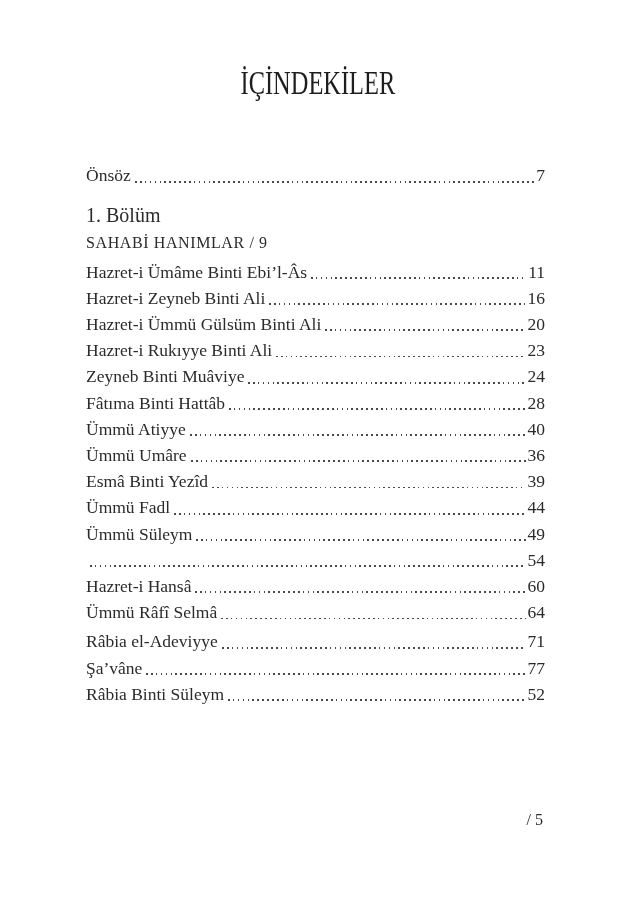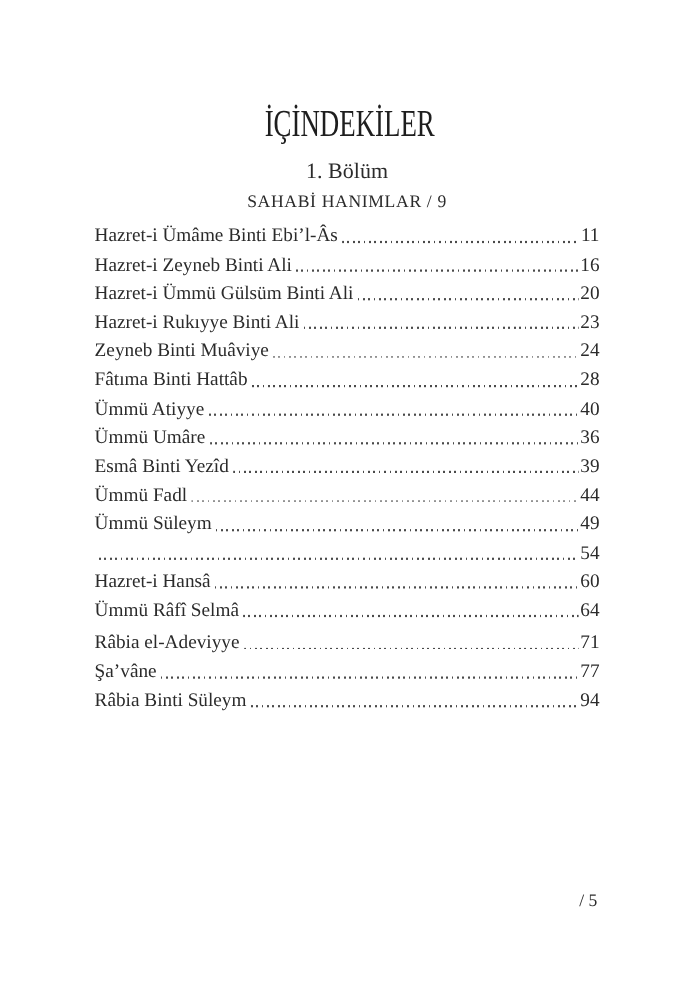--- a/index.html
+++ b/index.html
@@ -7,21 +7,21 @@
     padding: 0;
     background: #ffffff;
   }
   .page {
     position: relative;
     width: 622px;
     height: 900px;
     margin: 0 auto;
     background: #ffffff;
     box-sizing: border-box;
-    padding: 94px 77px 0 86px;
+    padding: 64px 77px 0 86px;
     font-family: "Liberation Serif", "DejaVu Serif", serif;
     color: #2b2b2b;
     overflow: hidden;
   }
   .title {
     margin: 0;
     text-align: center;
     font-size: 33px;
     font-weight: 400;
     line-height: 1.1;
@@ -42,21 +42,21 @@
   .row .pagenum { white-space: nowrap; }
   .leader {
     flex: 1;
     height: 1.7px;
     align-self: flex-end;
     margin: 0 2px 6px 4px;
     background: repeating-linear-gradient(to right, #4a4a4a 0, #4a4a4a 1.6px, transparent 1.6px, transparent 4.9px);
   }
   .preface { margin-top: 62px; }
   .section-head {
-    text-align: center;
+    text-align: left;
     color: #2b2b2b;
   }
   .section .section-head   { margin-top: 13px; }
   .section-number {
     font-size: 20px;
     line-height: 27px;
   }
   .section-title {
     font-size: 16px;
     line-height: 27px;
@@ -74,20 +74,25 @@
     color: #2b2b2b;
   }
 </style>
 </head>
 <body>
 
 <div class="page">
 
   <h1 class="title">İÇİNDEKİLER</h1>
 
+  <div class="row preface">
+    <span class="label">Önsöz</span>
+    <span class="leader"></span>
+    <span class="pagenum">7</span>
+  </div>
 
   <div id="sections">
       <div class="section">
         <div class="section-head">
           <div class="section-number">1. Bölüm</div>
           <div class="section-title">SAHABİ HANIMLAR / 9</div>
         </div>
         <div class="entries">
           <div class="row">
             <span class="label">Hazret-i Ümâme Binti Ebi’l-Âs</span>
@@ -168,21 +173,21 @@
             <span class="pagenum">71</span>
           </div>
           <div class="row">
             <span class="label">Şa’vâne</span>
             <span class="leader"></span>
             <span class="pagenum">77</span>
           </div>
           <div class="row">
             <span class="label">Râbia Binti Süleym</span>
             <span class="leader"></span>
-            <span class="pagenum">94</span>
+            <span class="pagenum">52</span>
           </div>
         </div>
       </div>
     </div>
 
   <div class="footer">/ 5</div>
 
 </div>
 
 </body></html>

